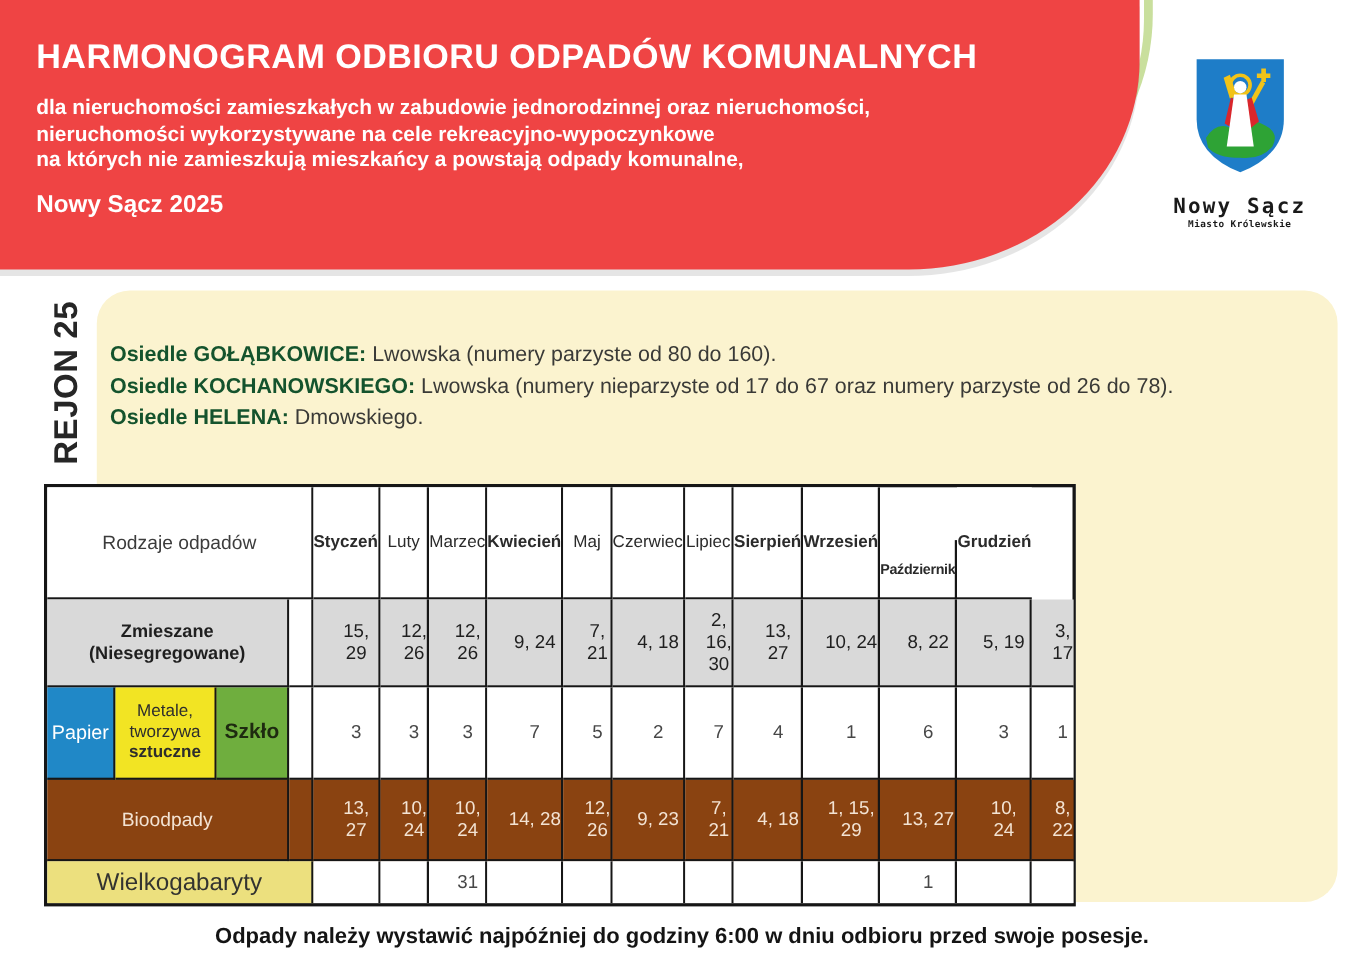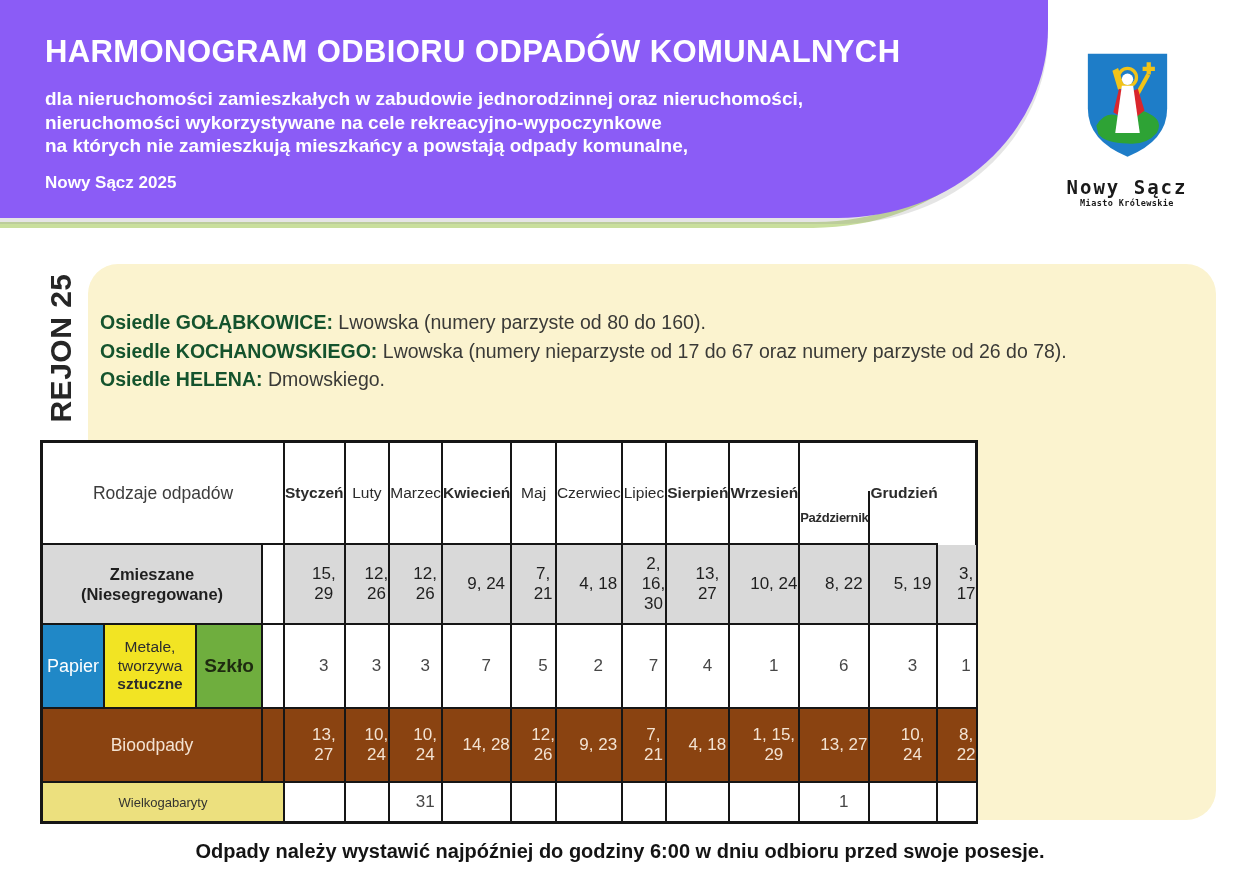--- a/index.html
+++ b/index.html
@@ -7,26 +7,26 @@
     width:1240px;height:874px;position:relative;overflow:hidden;
     background:#ffffff;
     font-family:"Liberation Sans","DejaVu Sans",sans-serif;
     -webkit-font-smoothing:antialiased;
   }
   
   .hdr-accent{position:absolute;top:-8px;left:-8px;width:1056px;height:236px;
     background:#c9df9d;border-bottom-right-radius:235px 215px;}
   .hdr-gap{position:absolute;top:-6px;left:-6px;width:1046px;height:228px;
     background:#ffffff;border-bottom-right-radius:225px 205px;}
-  .hdr{position:absolute;top:0;left:0;width:1036px;height:218px;
-    background:#8b5cf6;border-bottom-right-radius:210px 190px;
-    box-shadow:0 6px 0 rgba(150,150,150,0.25);color:#ffffff;padding-left:12px;}
+  .hdr{position:absolute;top:0;left:0;width:1036px;height:245px;
+    background:#ef4444;border-bottom-right-radius:210px 190px;
+    box-shadow:0 6px 0 rgba(150,150,150,0.25);color:#ffffff;}
   .hdr-title{margin:34px 0 0 33px;font-size:31px;font-weight:800;letter-spacing:0.4px;}
   .hdr-sub{margin:17px 0 0 33px;font-size:19px;font-weight:700;line-height:23.5px;}
-  .hdr-edition{margin:15px 0 0 33px;font-size:17px;font-weight:800;}
+  .hdr-edition{margin:15px 0 0 33px;font-size:22px;font-weight:800;}
   
   .logo{position:absolute;left:1062px;top:50px;width:130px;text-align:center;}
   .logo-city{margin-top:4px;font-size:19px;font-weight:700;letter-spacing:2px;color:#1a1a1a;
     font-family:"DejaVu Sans Mono","Liberation Mono",monospace;}
   .logo-tag{font-size:8.5px;font-weight:700;letter-spacing:0.4px;color:#1a1a1a;
     font-family:"DejaVu Sans Mono","Liberation Mono",monospace;}
   
   .panel{position:absolute;left:88px;top:264px;width:1128px;height:556px;
     background:#fbf3cf;border-radius:30px;}
   .rejon{position:absolute;left:44px;top:432px;width:168px;
@@ -54,21 +54,21 @@
   .date{font-size:17px;color:#474747;padding-left:19px;}
   .row-mixed{background:#d9d9d9;color:#1f1f1f;}
   .mixed-label{font-size:16.5px;font-weight:700;line-height:20px;}
   .gutter-white{background:#ffffff;}
   .paper{background:#2088c7;color:#ffffff;font-size:18px;}
   .metal{background:#f2e423;color:#2d2d2d;font-size:15.5px;line-height:18.5px;}
   .metal .bl{font-weight:700;}
   .glass{background:#6fae3e;color:#1e2a10;font-weight:700;font-size:19px;}
   .row-bio{background:#8a4311;color:#f3e3d3;}
   .bio-label{font-size:17.5px;}
-  .bulky-label{background:#ece07e;color:#333330;font-size:13px;}
+  .bulky-label{background:#ece07e;color:#333330;font-size:22px;}
   
   .footer-note{position:absolute;left:0;top:840px;width:1240px;text-align:center;
     font-size:20px;font-weight:700;color:#141414;}
 </style>
 </head>
 <body>
 
 <div class="hdr-accent"></div>
 <div class="hdr-gap"></div>
 <div class="hdr">

